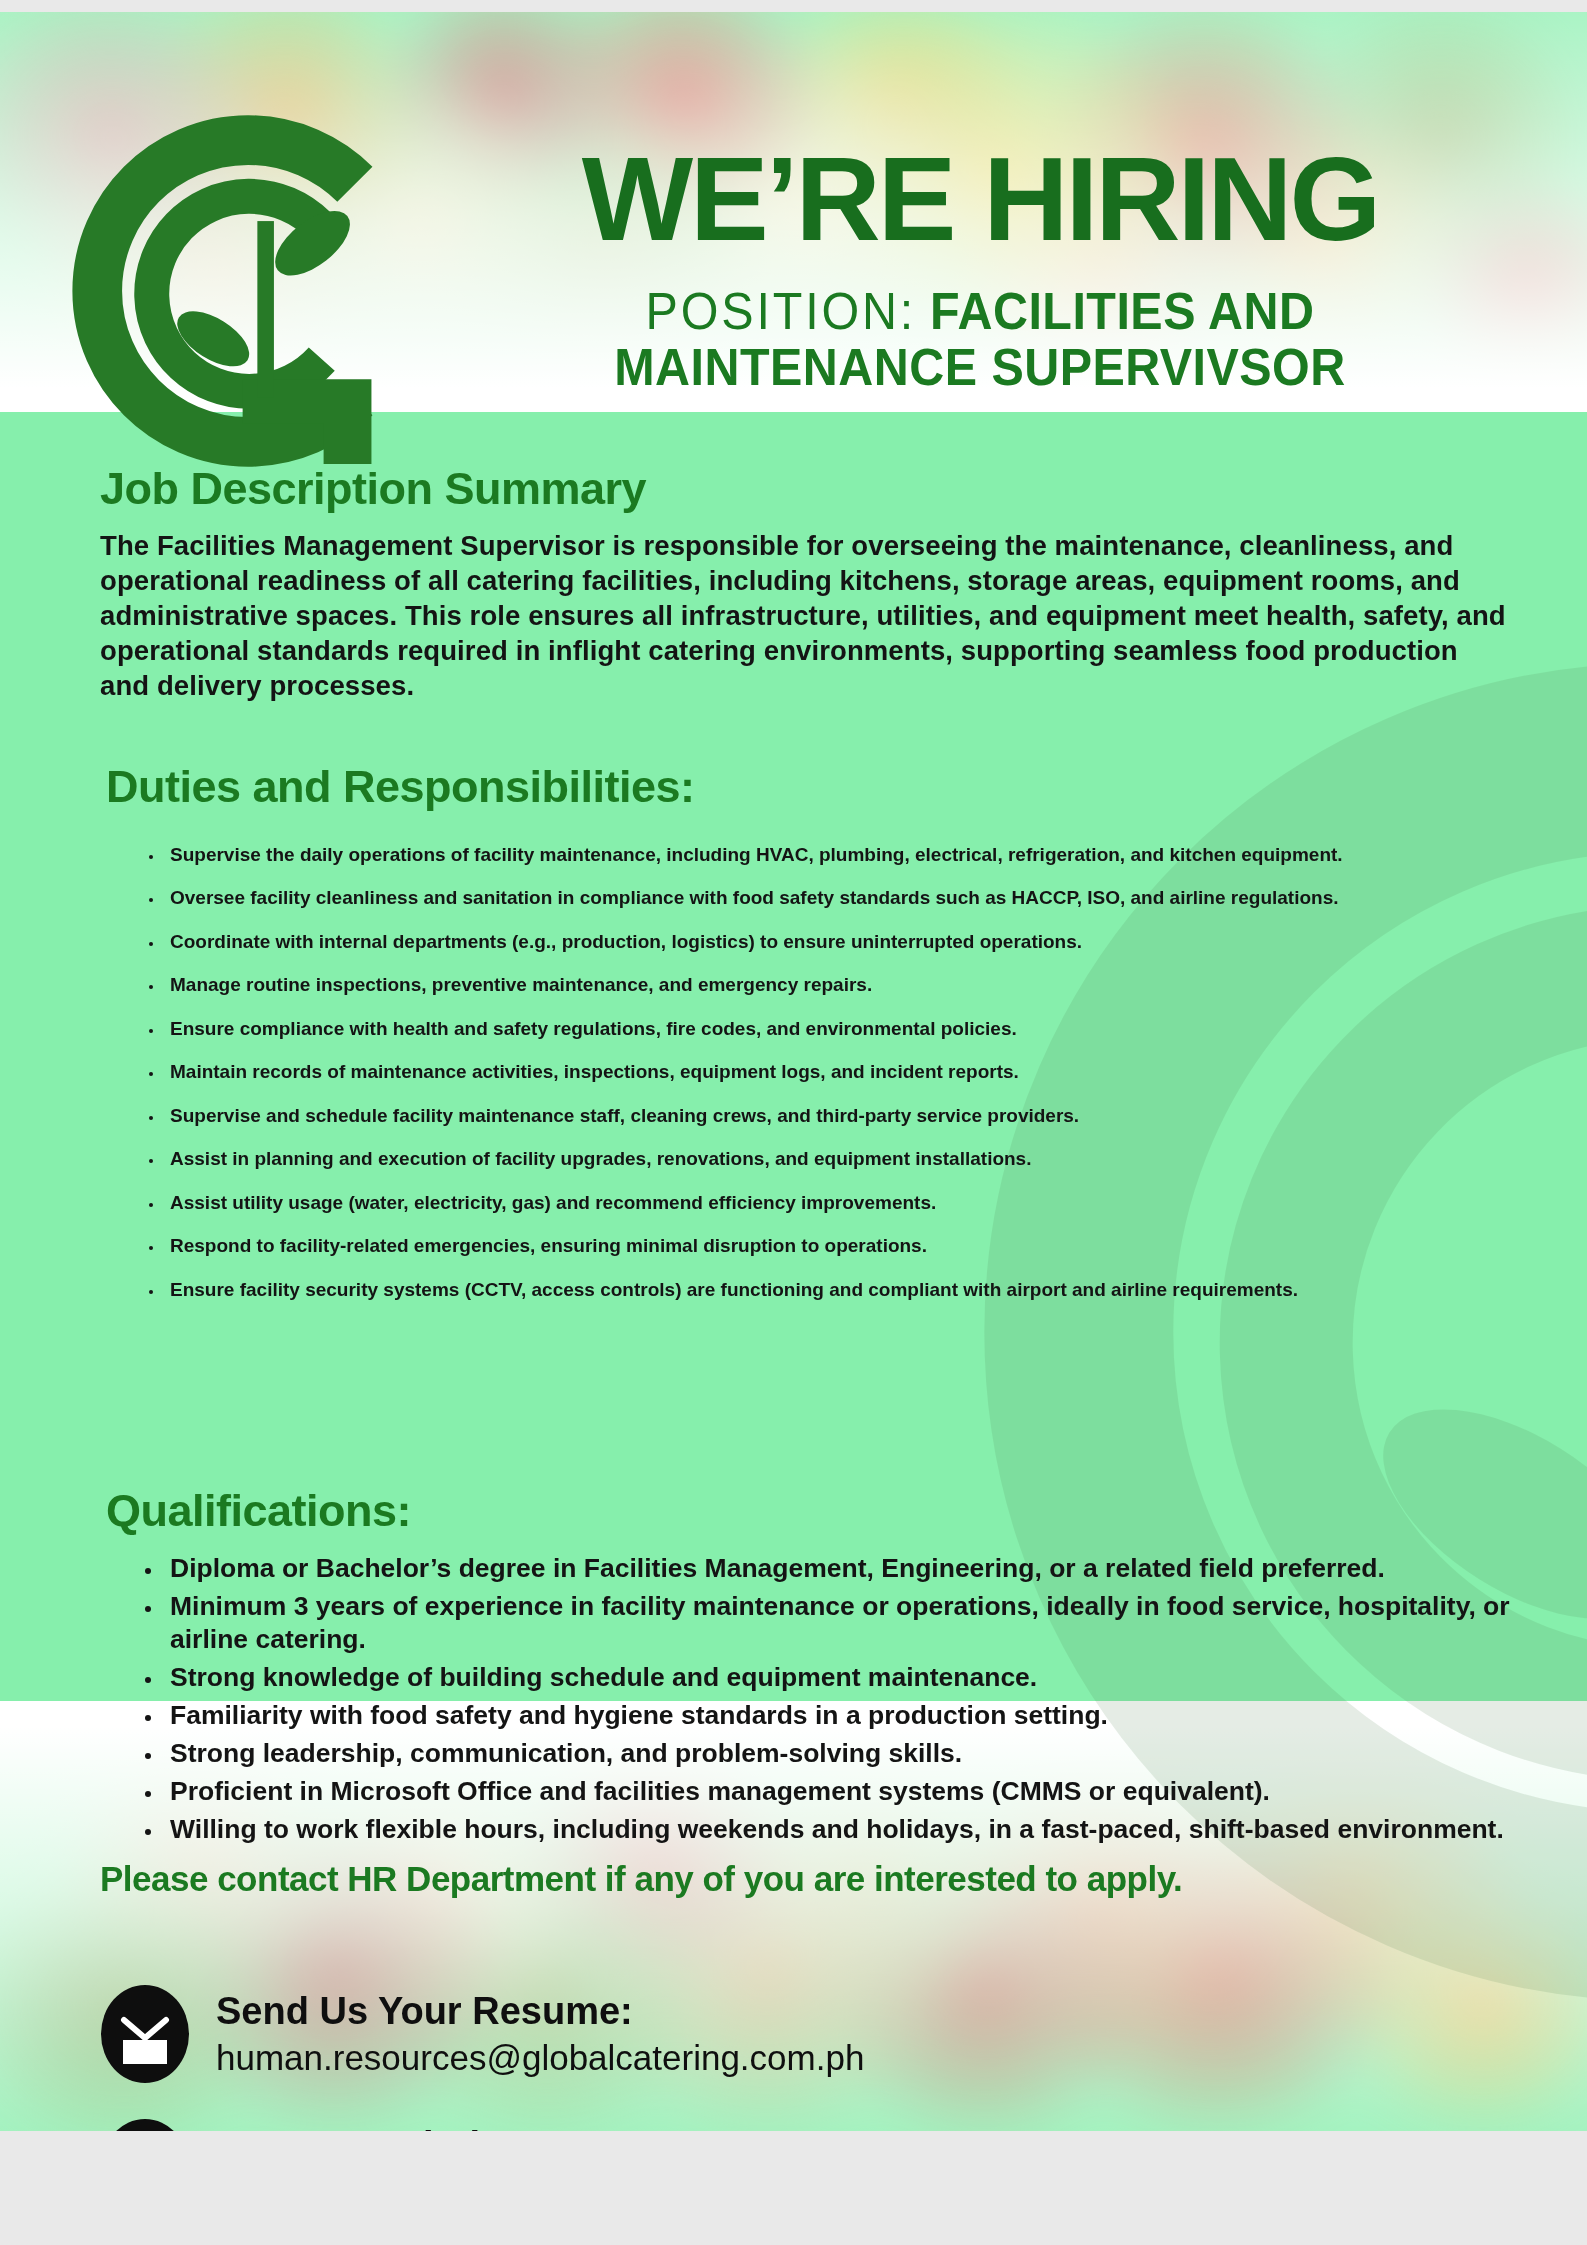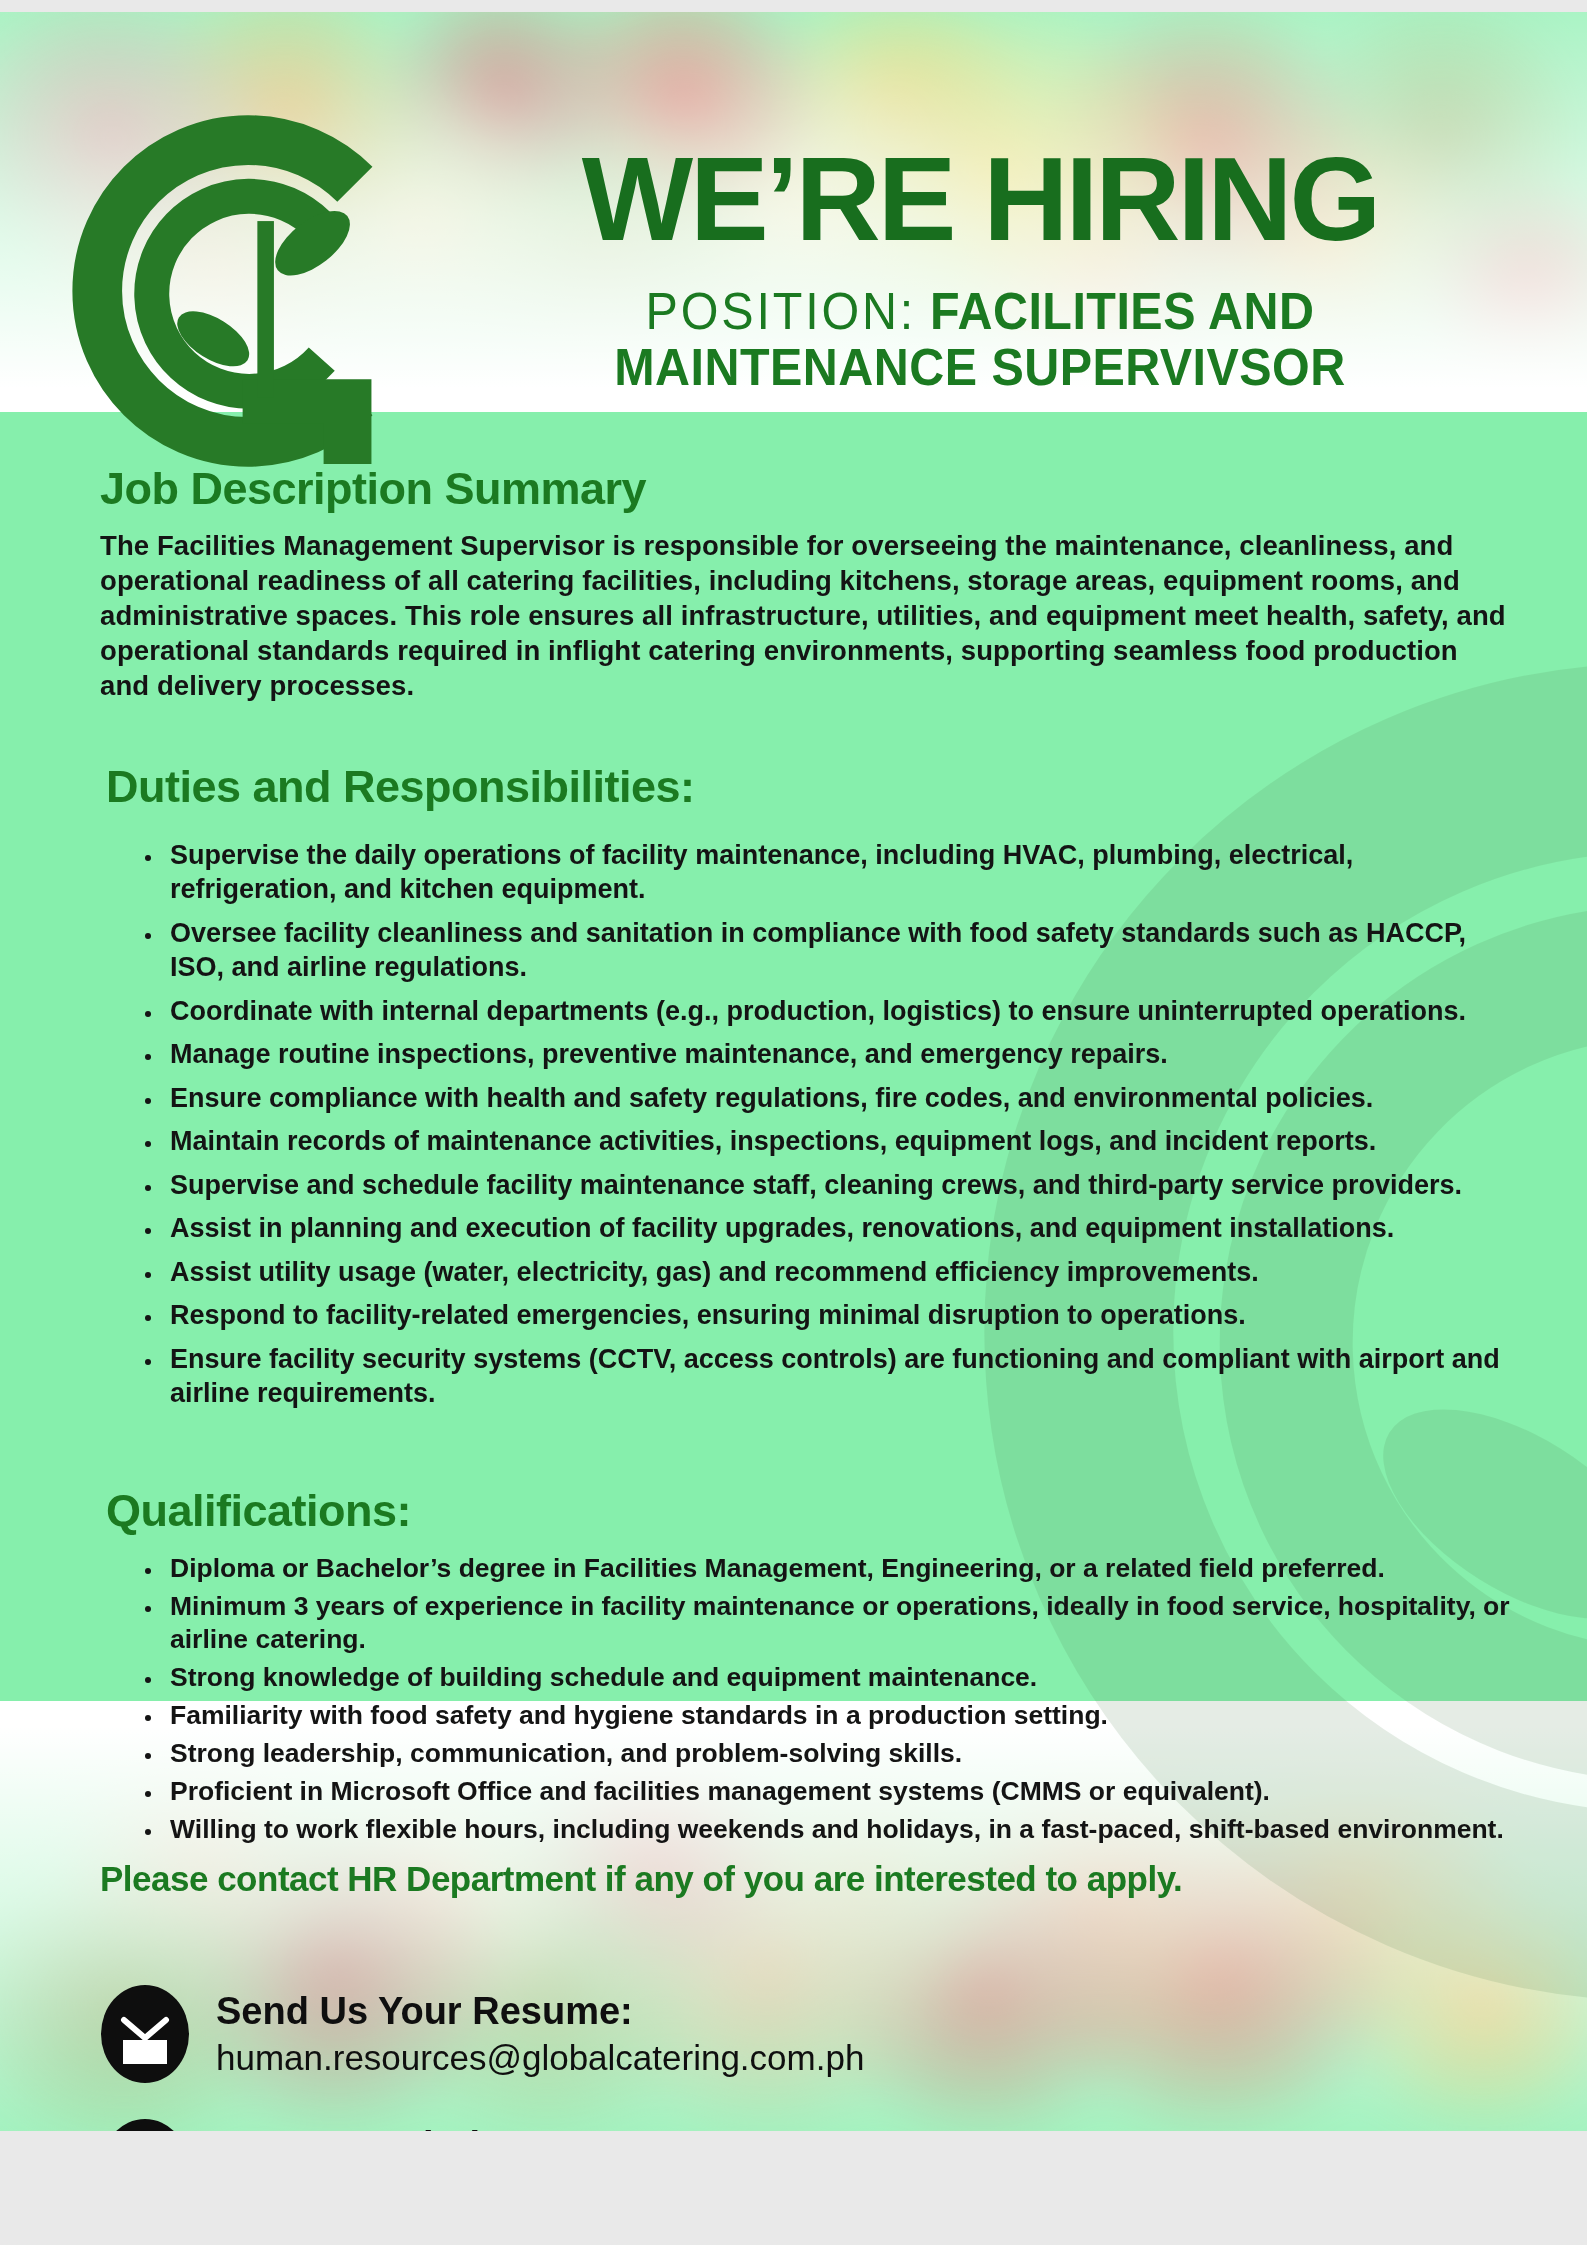--- a/index.html
+++ b/index.html
@@ -101,21 +101,21 @@
   .section-heading {
     margin: 0; color: #1b7a21; font-weight: 800; font-size: 45px; line-height: 1.1; letter-spacing: -.5px;
   }
   .summary { position: absolute; left: 100px; top: 452px; width: 1410px; }
   .summary p {
     margin: 14px 0 0 0; font-size: 27.5px; line-height: 35px; font-weight: 700;
     color: #141414; letter-spacing: .1px;
   }
   .duties { position: absolute; left: 106px; top: 750px; width: 1420px; }
   .duties ul { margin: 26px 0 0 0; padding-left: 58px; }
-  .duties li { font-size: 27px; line-height: 34.5px; font-weight: 700; margin-bottom: 9px; padding-left: 6px; }
+  .duties li { font-size: 19px; line-height: 34.5px; font-weight: 700; margin-bottom: 9px; padding-left: 6px; }
   li::marker { color: #141414; font-size: .75em; }
   .quals { position: absolute; left: 106px; top: 1474px; width: 1430px; }
   .quals ul { margin: 16px 0 0 0; padding-left: 58px; }
   .quals li { font-size: 26.5px; line-height: 33px; font-weight: 700; margin-bottom: 5px; padding-left: 6px; }
 
   .cta {
     position: absolute; left: 100px; top: 1838px; width: 1380px;
     margin: 0; color: #1b7a21; font-weight: 800; font-size: 35px; line-height: 57px; letter-spacing: -.5px;
   }
 

